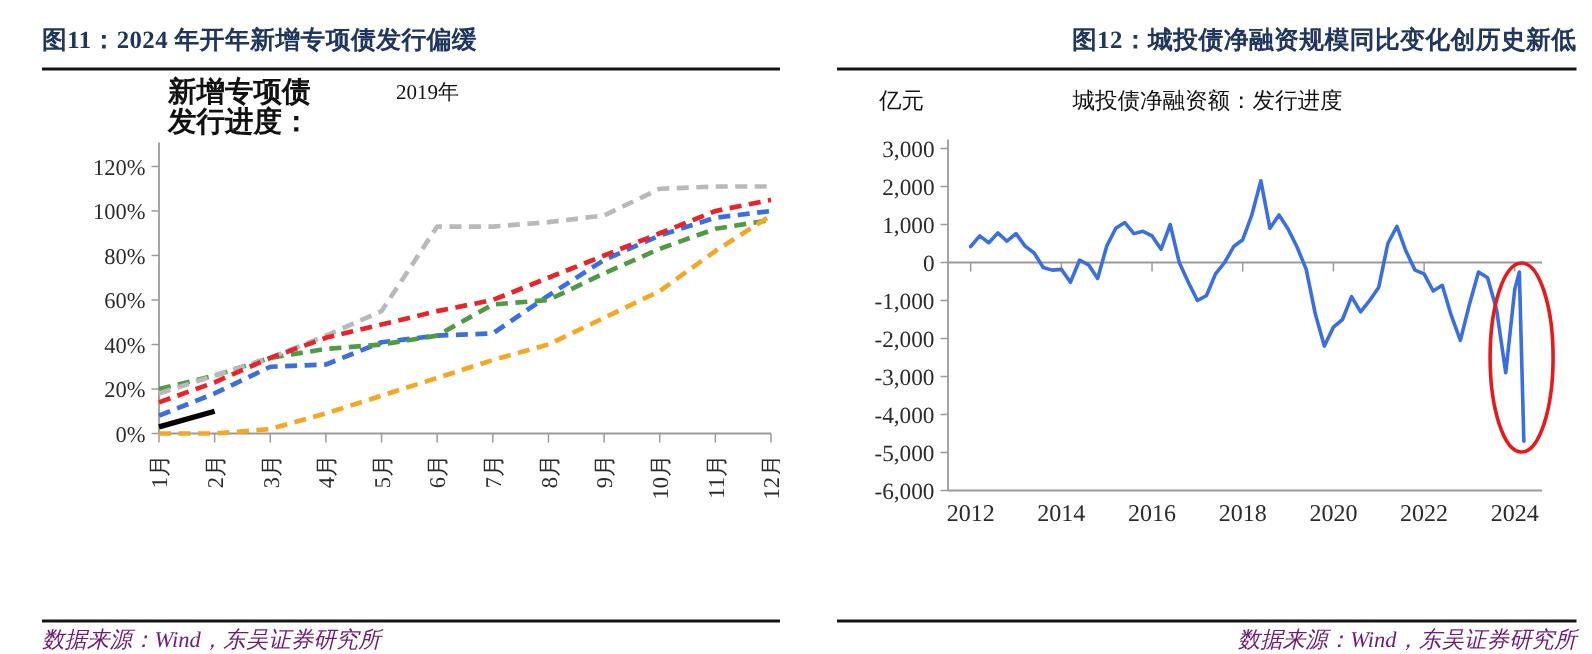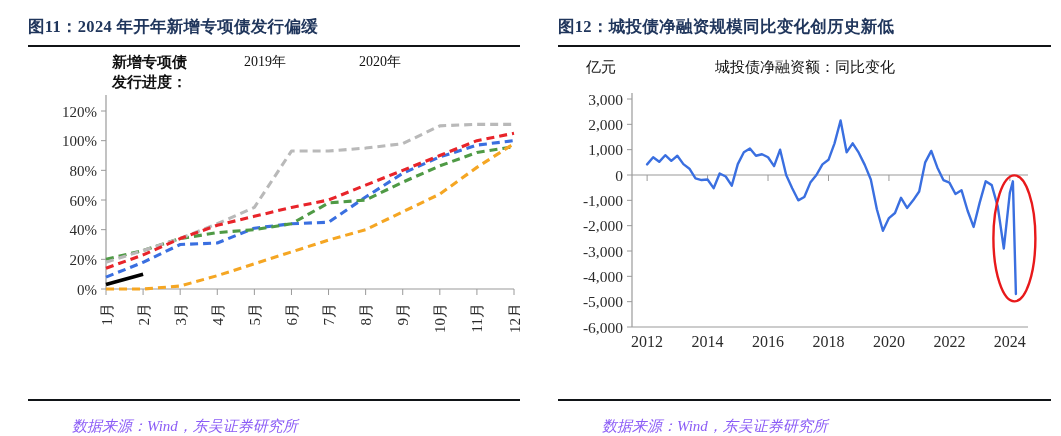--- a/index.html
+++ b/index.html
@@ -19,21 +19,21 @@
   }
   .panel {
     width: 530px;
     height: 436px;
     box-sizing: border-box;
     position: relative;
     display: flex;
     flex-direction: column;
   }
   .panel.left  { padding: 0 10px 0 28px; }
-  .panel.right { padding: 0 10px 0 28px; width: 531px; }
+  .panel.right { padding: 0 10px 0 28px; width: 531px; text-align: right; }
 
   
   .fig-title {
     font-family: "Liberation Serif", "DejaVu Serif", serif;
     font-weight: bold;
     font-size: 16.5px;
     color: #20365c;
     letter-spacing: .3px;
     padding-top: 16px;
     padding-bottom: 7px;
@@ -44,42 +44,41 @@
     margin-bottom: 2px;
   }
   .rule-bottom {
     border-bottom: 2.6px solid #111417;
     margin-top: 0px;
   }
   .source {
     font-family: "Liberation Serif", "DejaVu Serif", serif;
     font-size: 15px;
     font-style: italic;
-    color: #8b5cf6;
-    padding-top: 16px;
-    white-space: nowrap;
-    margin-left: 44px;
+    color: #701a75;
+    padding-top: 2px;
+    white-space: nowrap;
   }
 
   .chart-area {
     flex: 1 1 auto;
     position: relative;
   }
 
   
   .legend1 {
     position: absolute;
     left: 84px; top: 2px;
     display: flex;
     align-items: flex-start;
     gap: 10px;
   }
   .legend1-title {
-    font-family: Liberation Sans, sans-serif;
-    font-size: 15px;
+    font-family: Liberation Mono, monospace;
+    font-size: 19px;
     font-weight: bold;
     line-height: 20px;
     color: #111;
     white-space: nowrap;
     padding-top: 1px;
   }
   .legend1-grid {
     display: grid;
     grid-template-columns: auto auto;
     column-gap: 26px;
@@ -141,26 +140,20 @@
         <div class="legend1-title">
           <div>新增专项债</div>
           <div>发行进度：</div>
         </div>
         <div class="legend1-grid">
           <div class="leg-item">
             <svg class="leg-swatch" width="42" height="10" viewBox="0 0 42 10">
               <line x1="0" y1="5" x2="42" y2="5" stroke="#3a6fe0" stroke-width="3" stroke-dasharray="7,4"></line>
             </svg>
             <span class="leg-label">2019年</span>
-          </div>
-          <div class="leg-item">
-            <svg class="leg-swatch" width="42" height="10" viewBox="0 0 42 10">
-              <line x1="0" y1="5" x2="42" y2="5" stroke="#4f9a45" stroke-width="3" stroke-dasharray="7,4"></line>
-            </svg>
-            <span class="leg-label">2020年</span>
           </div>
         </div>
       </div>
 
       <svg class="plot-svg" id="svg1" width="492" height="300" viewBox="0 0 492 300">
           <text x="69" y="245.5" text-anchor="end" class="axis-text y1">0%</text>
           <line x1="73" y1="240" x2="78" y2="240" stroke="#9a9a9a" stroke-width="1"></line>
           <text x="69" y="215.83333333333334" text-anchor="end" class="axis-text y1">20%</text>
           <line x1="73" y1="210.33333333333334" x2="78" y2="210.33333333333334" stroke="#9a9a9a" stroke-width="1"></line>
           <text x="69" y="186.16666666666669" text-anchor="end" class="axis-text y1">40%</text>
@@ -217,21 +210,21 @@
     <div class="rule-top"></div>
 
     <div class="chart-area">
 
       <div class="legend2">
         <span class="unit-label">亿元</span>
         <div class="leg-item">
           <svg class="leg-swatch" width="46" height="10" viewBox="0 0 46 10">
             <line x1="0" y1="5" x2="46" y2="5" stroke="#3a6fe0" stroke-width="3.2"></line>
           </svg>
-          <span class="leg-label">城投债净融资额：同比变化</span>
+          <span class="leg-label">城投债净融资额：发行进度</span>
         </div>
       </div>
 
       <svg class="plot-svg" id="svg2" width="492" height="300" viewBox="0 0 492 300">
           <text x="65" y="55.5" text-anchor="end" class="axis-text y2">3,000</text>
           <line x1="69" y1="50" x2="74" y2="50" stroke="#9a9a9a" stroke-width="1"></line>
           <text x="65" y="80.83333333333334" text-anchor="end" class="axis-text y2">2,000</text>
           <line x1="69" y1="75.33333333333334" x2="74" y2="75.33333333333334" stroke="#9a9a9a" stroke-width="1"></line>
           <text x="65" y="106.16666666666666" text-anchor="end" class="axis-text y2">1,000</text>
           <line x1="69" y1="100.66666666666666" x2="74" y2="100.66666666666666" stroke="#9a9a9a" stroke-width="1"></line>

